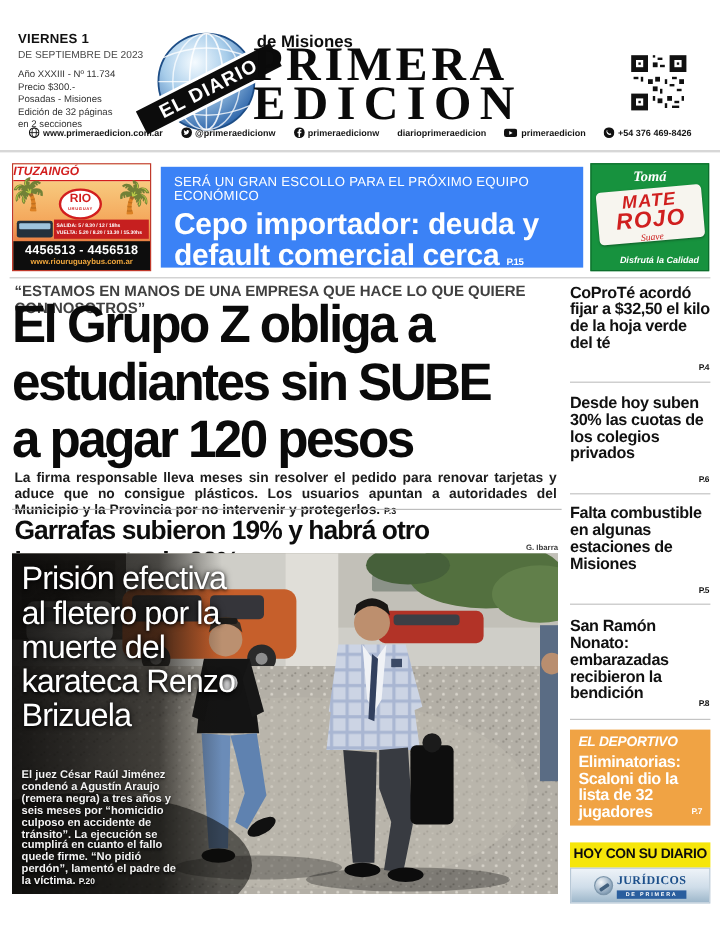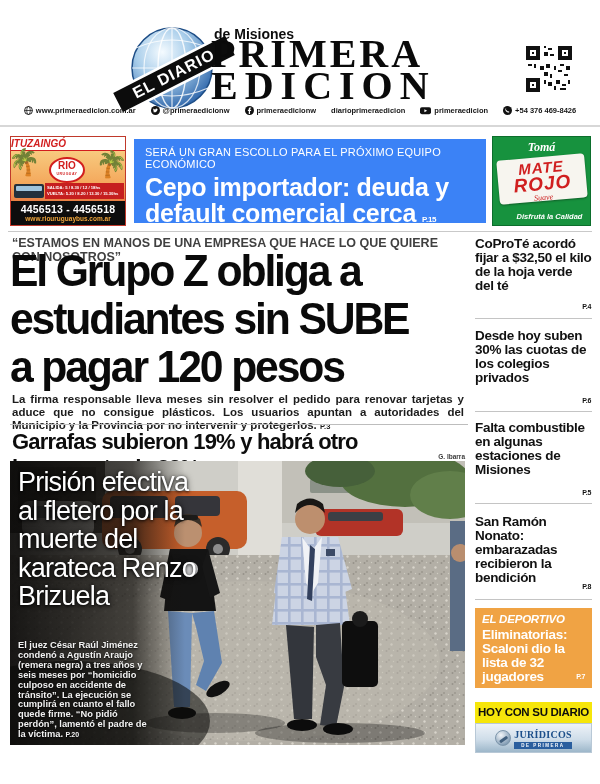--- a/index.html
+++ b/index.html
@@ -90,20 +90,31 @@
   .jur-icon:after { content:""; position:absolute; left:3px; top:7px; width:9px; height:2.5px; background:#42607e; transform:rotate(-35deg); border-radius:1px; }
   .jur-text { text-align:center; }
   .jur-title { font-family:"Liberation Serif", serif; font-weight:bold; font-size:10px; color:#1c4f8a; letter-spacing:.3px; line-height:13px; }
   .jur-bar { background:#2a5e9e; color:#fff; font-size:4.5px; font-weight:bold; letter-spacing:1.5px; padding:1px 0; margin-top:1px; }
 </style>
 </head>
 <body>
 
 <div class="page">
 
+  <div class="date-block">
+    <div class="date-l1">VIERNES 1</div>
+    <div class="date-l2">DE SEPTIEMBRE DE 2023</div>
+    <div class="ed-lines">
+      <div>Año XXXIII - Nº 11.734</div>
+      <div>Precio $300.-</div>
+      <div>Posadas - Misiones</div>
+      <div>Edición de 32 páginas</div>
+      <div>en 2 secciones</div>
+    </div>
+  </div>
 
   <div class="globe-wrap">
     <svg width="100" height="88" viewBox="0 0 100 88" style="overflow:visible">
       <defs>
         <radialGradient id="globeGrad" cx="38%" cy="30%" r="75%">
           <stop offset="0%" stop-color="#f5fbff"></stop>
           <stop offset="45%" stop-color="#a8cdea"></stop>
           <stop offset="100%" stop-color="#2a62a8"></stop>
         </radialGradient>
       </defs>

